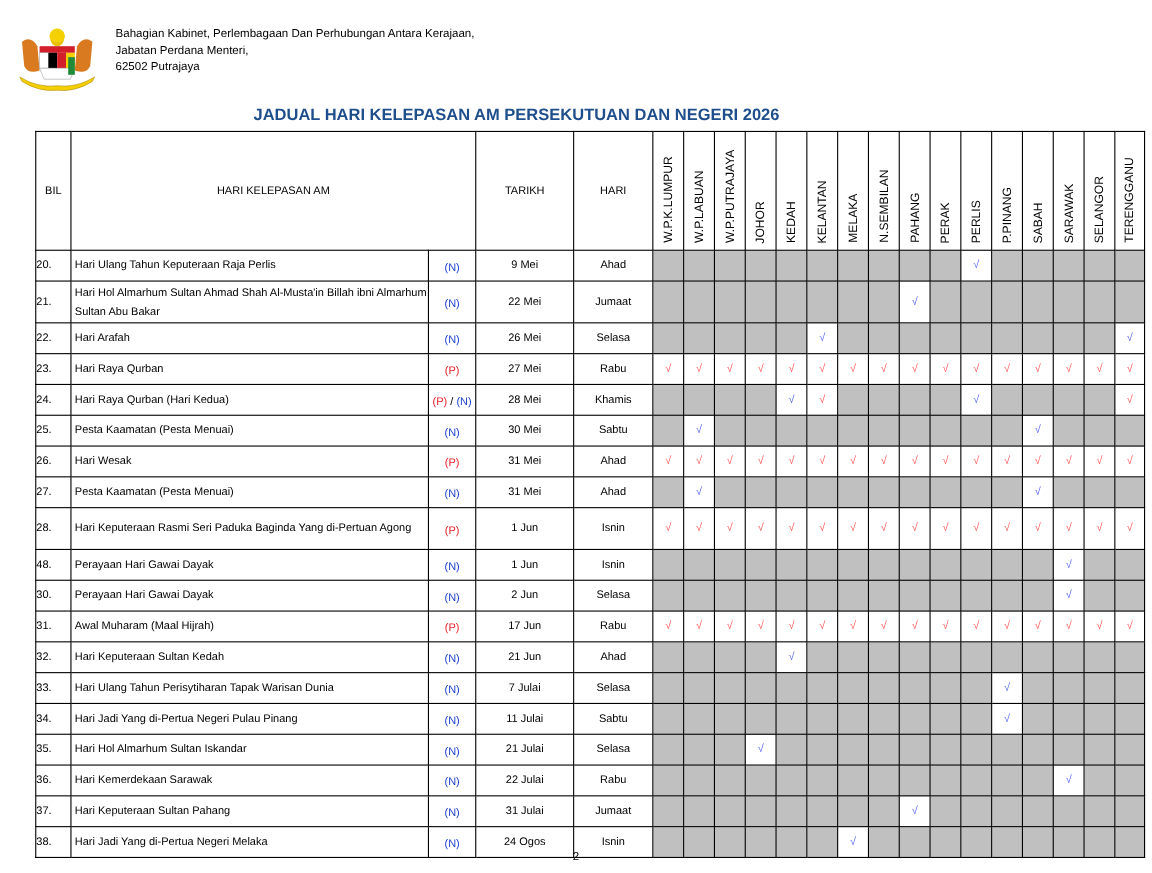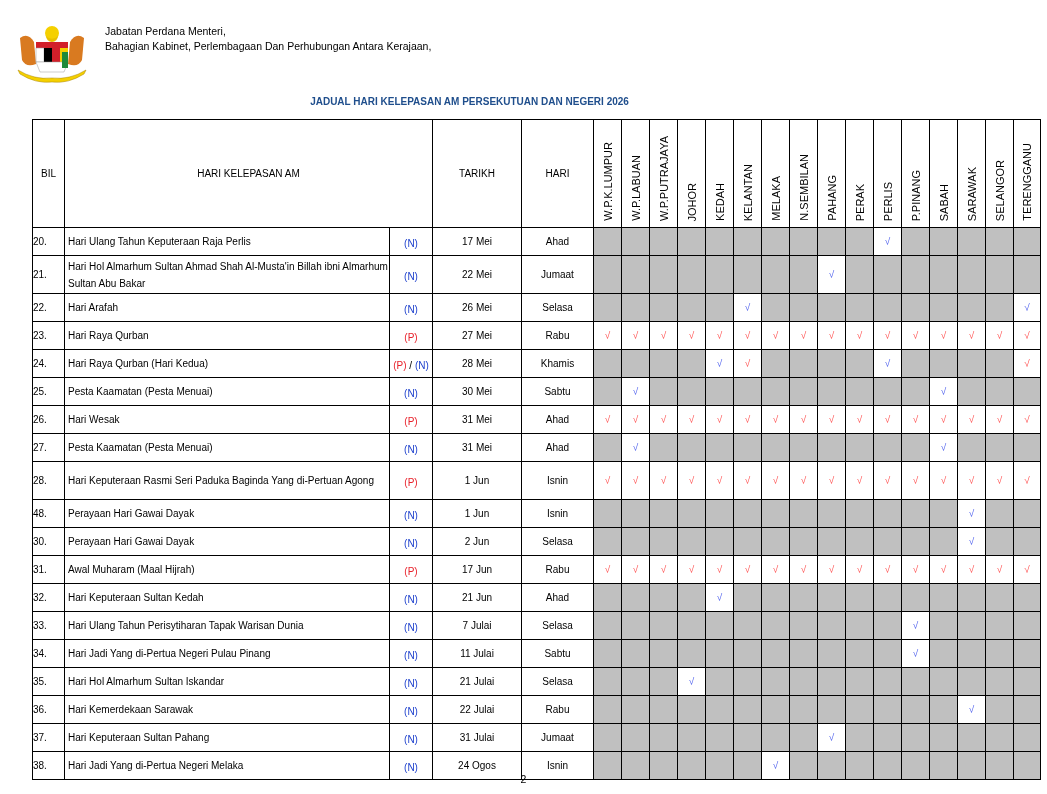--- a/index.html
+++ b/index.html
@@ -1,21 +1,21 @@
 <!DOCTYPE html>
 <html><head>
 <meta charset="utf-8">
 <style>
   html, body { margin:0; padding:0; background:#ffffff; }
   body { width:1047px; height:794px; position:relative; overflow:hidden;
          font-family:"Liberation Sans", sans-serif; color:#000; }
   .logo { position:absolute; left:14px; top:24px; width:76px; height:62px; }
   .addr { position:absolute; left:105px; top:24px; font-size:10.5px; line-height:15px; }
   .title { position:absolute; left:0; width:939px; top:96px; text-align:center;
-           font-size:10px; font-weight:bold; color:#1f4e8c; }
+           font-size:15px; font-weight:bold; color:#1f4e8c; }
   table.hol { position:absolute; left:32px; top:119px; border-collapse:collapse;
               table-layout:fixed; width:1008px; }
   table.hol td, table.hol th { border:1.5px solid #000; padding:0; font-size:10px; font-weight:normal; }
   table.hol thead th { height:107px; }
   th.vert { vertical-align:bottom; }
   th.vert div { writing-mode:vertical-rl; transform:rotate(180deg); font-size:11px;
                 margin:0 auto 6px auto; white-space:nowrap; }
   td.bil { text-align:left; padding-right:4px !important; }
   td.nm { padding-left:3px !important; border-right:1px solid #000 !important; line-height:17px; }
   td.code { text-align:center; border-left:1px solid #000 !important; font-size:10px; padding-top:3px !important; }
@@ -44,22 +44,23 @@
     <rect x="30" y="24" width="8" height="14" fill="#000000"></rect>
     <rect x="38" y="24" width="8" height="14" fill="#d21f2a"></rect>
     <rect x="46" y="24" width="8" height="14" fill="#f5d000"></rect>
     <path d="M22 38 L54 38 L50 48 L26 48 Z" fill="#ffffff" stroke="#999" stroke-width="0.5"></path>
     <rect x="48" y="28" width="6" height="16" fill="#1e8a3a"></rect>
     <path d="M4 46 Q20 56 38 54 Q56 56 72 46 L70 50 Q54 60 38 58 Q22 60 6 50 Z" fill="#f5d000" stroke="#a88500" stroke-width="0.5"></path>
   </svg>
 </div>
 
 <div class="addr">
+  <div>Bahagian Kabinet, Perlembagaan Dan Perhubungan Antara  Kerajaan,</div>
   <div>Jabatan Perdana Menteri,</div>
-  <div>Bahagian Kabinet, Perlembagaan Dan Perhubungan Antara  Kerajaan,</div>
+  <div>62502 Putrajaya</div>
 </div>
 
 <div class="title">JADUAL HARI KELEPASAN AM PERSEKUTUAN DAN NEGERI 2026</div>
 
 <table class="hol">
   <colgroup>
     <col style="width:32px">
       <col style="width:325px">
       <col style="width:43px">
       <col style="width:89px">
@@ -135,21 +136,21 @@
       <th class="vert">
           <div>TERENGGANU</div>
         </th>
     </tr>
   </thead>
   <tbody id="tbody">
       <tr class="r">
         <td class="bil">20.</td>
         <td class="nm">Hari Ulang Tahun Keputeraan Raja Perlis</td>
         <td class="code"><span class="N">(N)</span></td>
-        <td class="c">17 Mei</td>
+        <td class="c">9 Mei</td>
         <td class="c">Ahad</td>
         <td class="st" title="W.P.K.LUMPUR"></td>
         <td class="st" title="W.P.LABUAN"></td>
         <td class="st" title="W.P.PUTRAJAYA"></td>
         <td class="st" title="JOHOR"></td>
         <td class="st" title="KEDAH"></td>
         <td class="st" title="KELANTAN"></td>
         <td class="st" title="MELAKA"></td>
         <td class="st" title="N.SEMBILAN"></td>
         <td class="st" title="PAHANG"></td>

